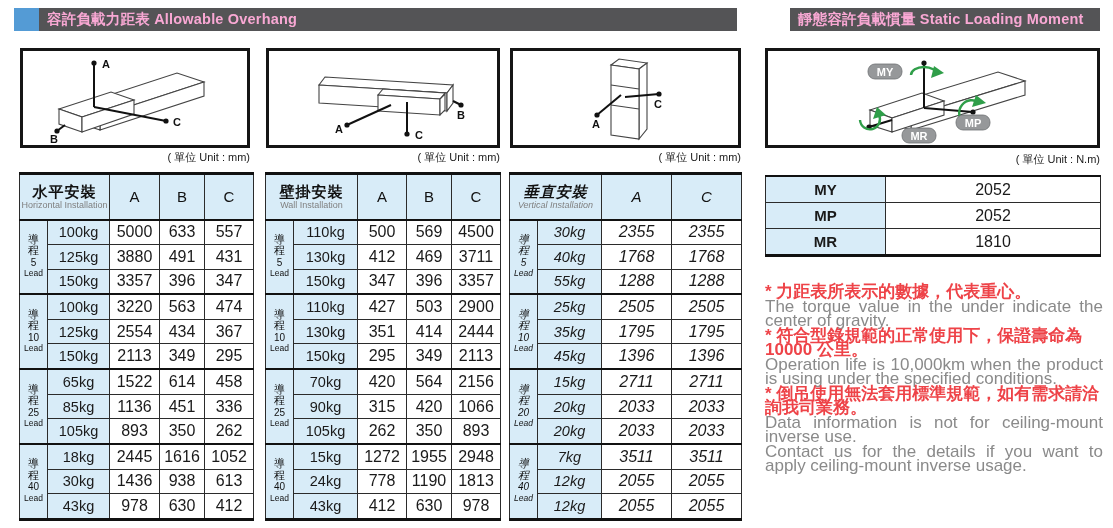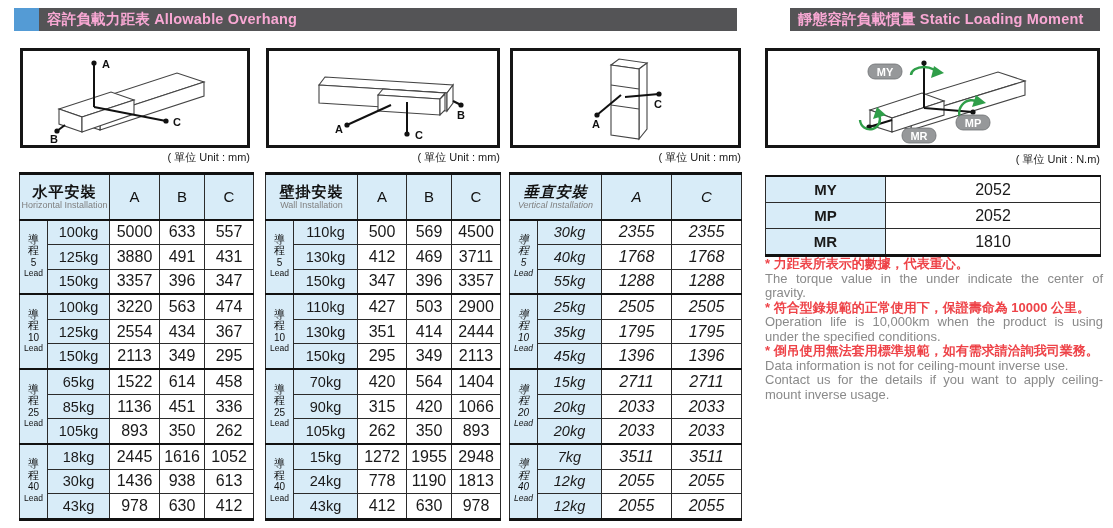--- a/index.html
+++ b/index.html
@@ -50,21 +50,21 @@
   td.val{background:#fff;font-size:16px;}
 
   
   table.mtable{border-collapse:collapse;table-layout:fixed;width:335px;
     border-top:2px solid #111;border-bottom:3px solid #111;}
   table.mtable td{border:1px solid #2b2b2b;height:25px;text-align:center;padding:0;}
   td.mlbl{background:var(--cell-blue,#d8ecf8);font-weight:bold;font-size:15px;}
   td.mval{font-size:16px;}
 
   
-  .notes{font-size:13px;line-height:14.5px;}
+  .notes{font-size:17px;line-height:14.5px;margin-top:28px;}
   .notes p{margin:0;}
   .note-zh{color:var(--note-red,#ee4348);font-weight:bold;}
   .note-en{color:var(--note-gray,#8a8a8a);text-align:justify;}
 </style>
 </head>
 <body style="--accent-blue: #549bd5; --bar-dark: #545456; --cell-blue: #d8ecf8; --note-red: #ee4348; --note-gray: #8a8a8a; --arrow-green: #2f9e49; --badge-gray: #96989a;">
 
 <div class="abs hdr" style="left:14px;top:8px;width:723px;">
   <div class="sq"></div>
   <div class="bar">
@@ -389,21 +389,21 @@
         <tr>
           <td class="lead" rowspan="3">
             <div>導</div>
             <div>程</div>
             <div class="n">25</div>
             <div class="len">Lead</div>
           </td>
           <td class="kg">70kg</td>
           <td class="val">420</td>
           <td class="val">564</td>
-          <td class="val">1404</td>
+          <td class="val">2156</td>
         </tr>
         <tr>
           <td class="kg">90kg</td>
           <td class="val">315</td>
           <td class="val">420</td>
           <td class="val">1066</td>
         </tr>
         <tr>
           <td class="kg">105kg</td>
           <td class="val">262</td>

